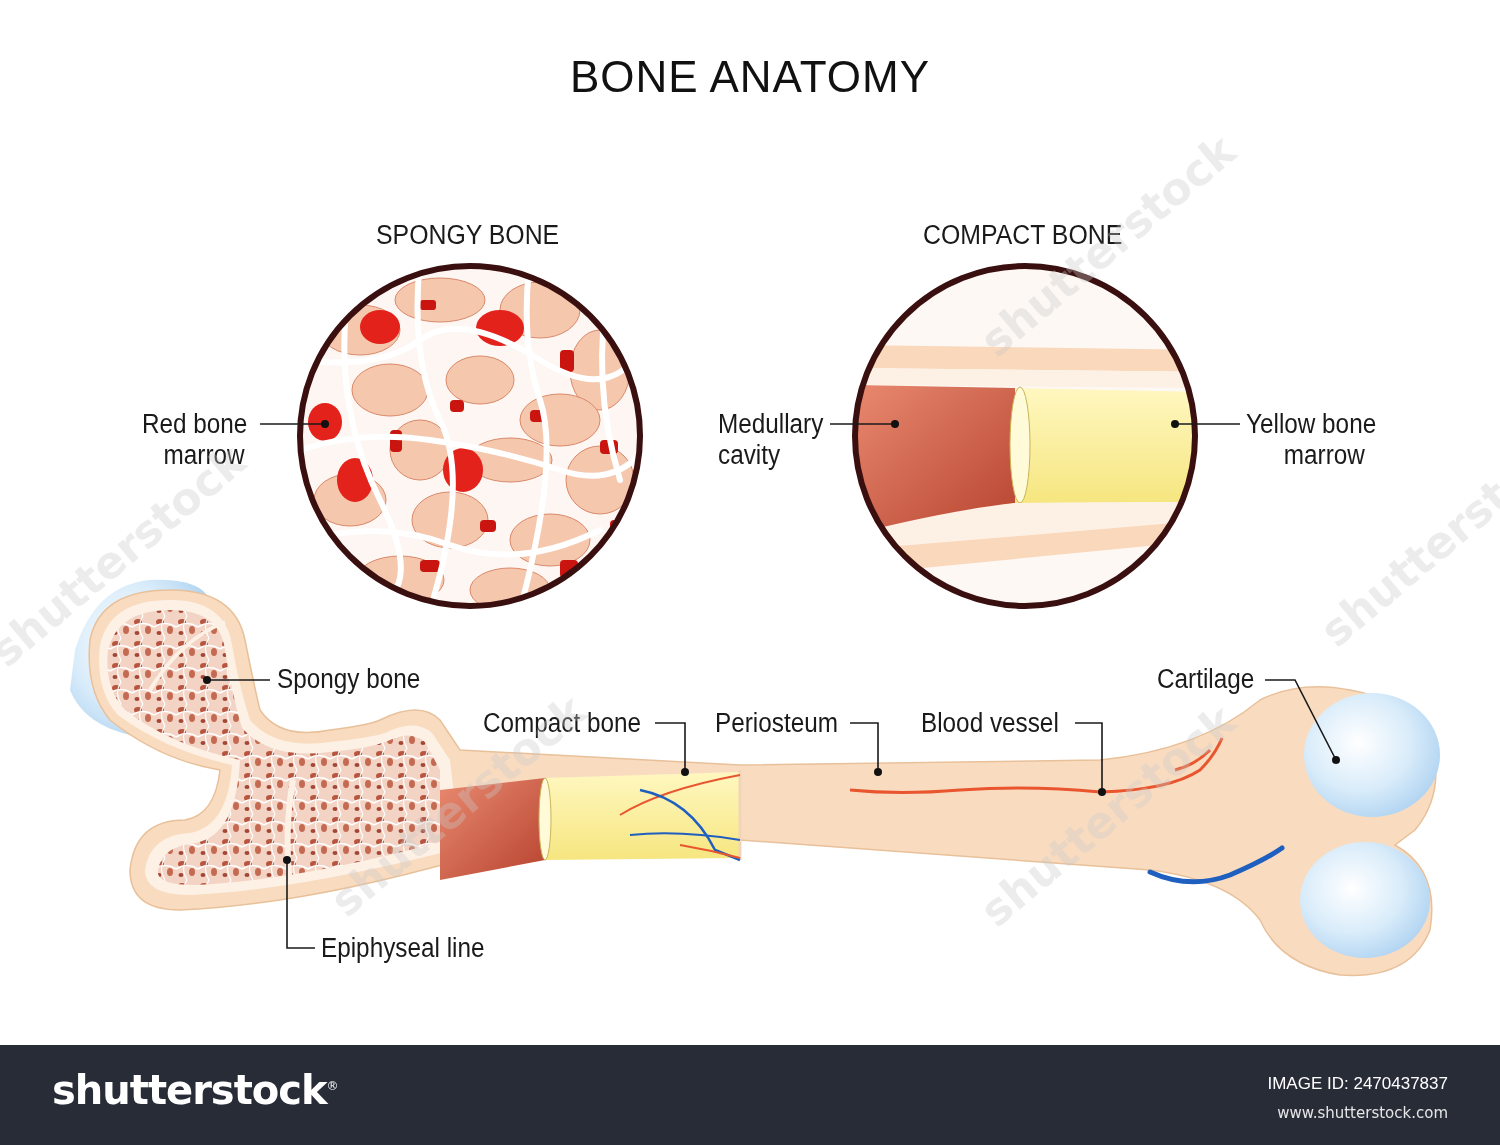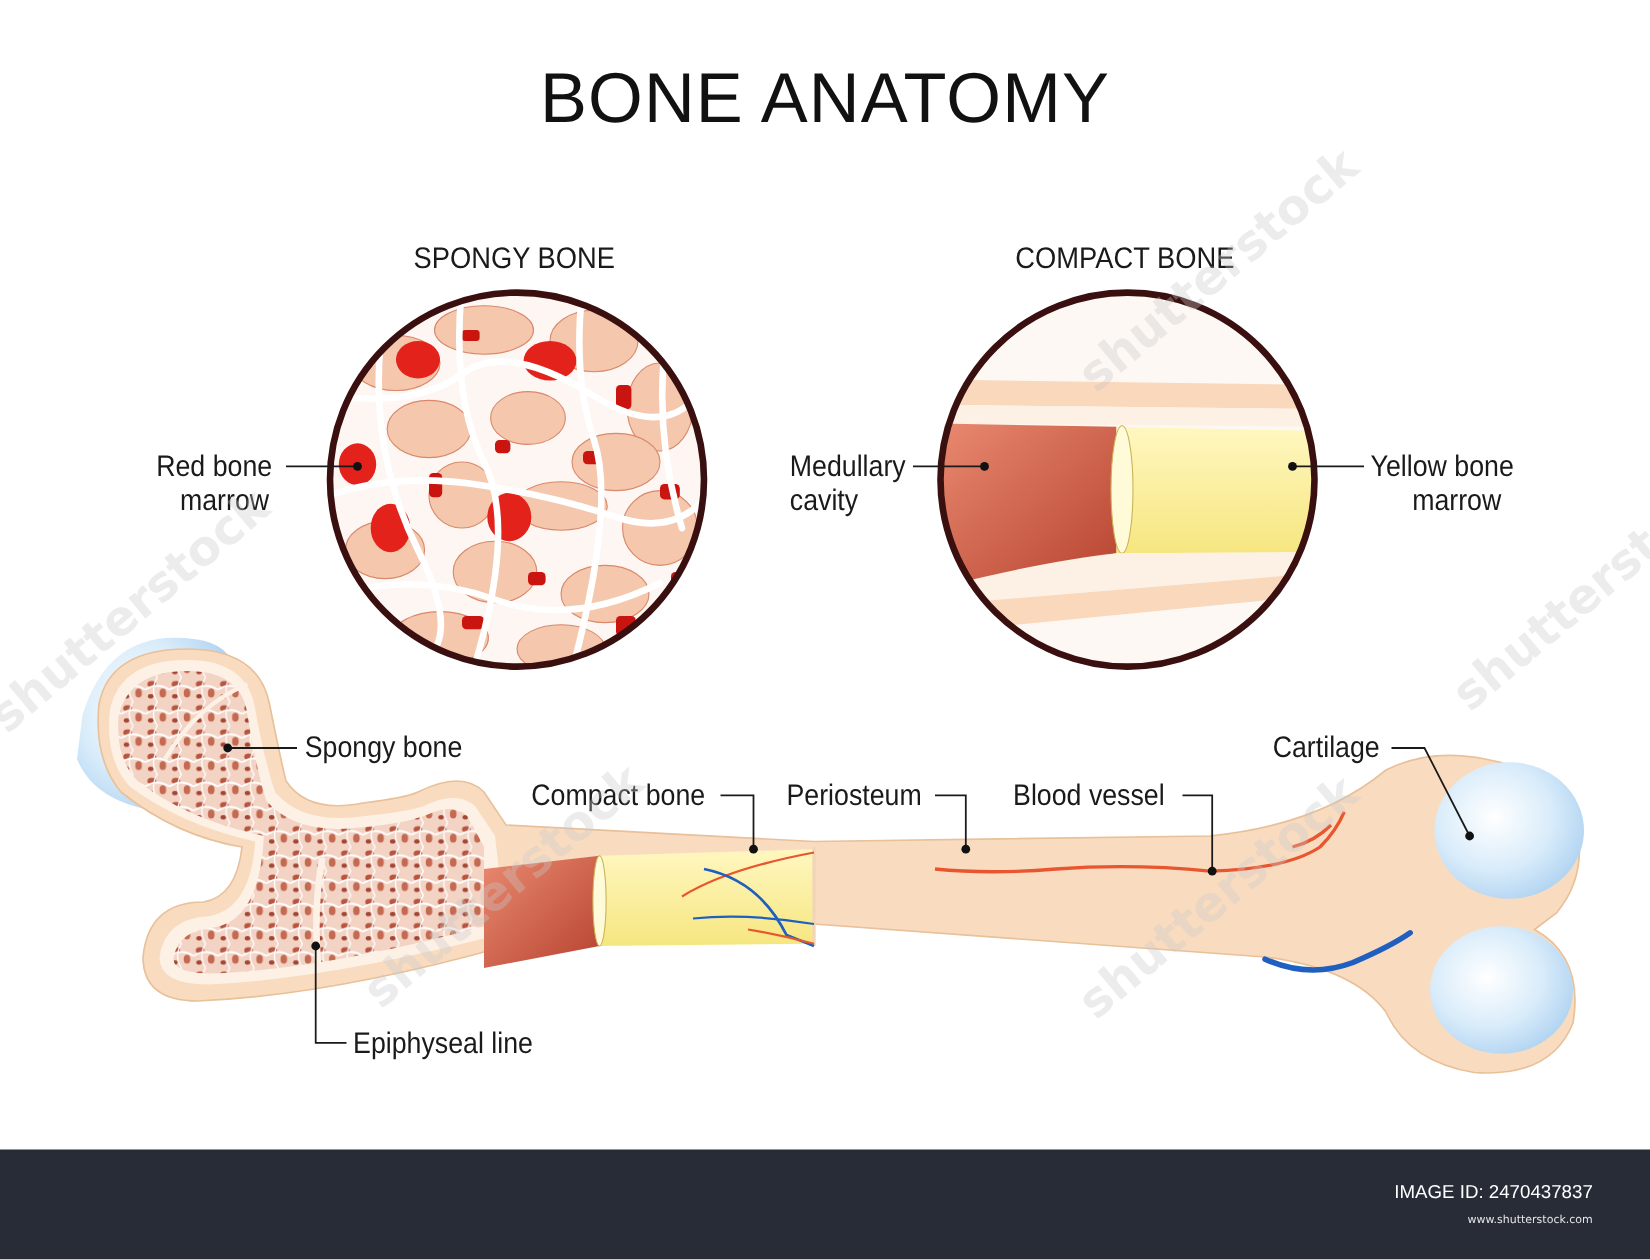--- a/index.html
+++ b/index.html
@@ -1,25 +1,25 @@
 <!DOCTYPE html>
 <html><head>
 <meta charset="utf-8">
 <style>
   html, body { margin:0; padding:0; background:#ffffff; }
   body { width:1500px; height:1145px; position:relative; overflow:hidden; font-family:"Liberation Sans", sans-serif; }
   .canvas { position:absolute; left:0; top:0; width:1500px; height:1045px; background:#ffffff; }
-  .title { position:absolute; left:0; width:1500px; top:52px; text-align:center; font-size:64px; color:#111; letter-spacing:1px; font-family:"Liberation Sans", sans-serif; }
+  .title { position:absolute; left:0; width:1500px; top:52px; text-align:center; font-size:44px; color:#111; letter-spacing:1px; font-family:"Liberation Sans", sans-serif; }
   .subtitle { position:absolute; font-size:27px; color:#1a1a1a; transform:scaleX(0.92); transform-origin:left top; }
   .label { position:absolute; font-size:27px; color:#1a1a1a; line-height:31px; transform:scaleX(0.9); transform-origin:left top; white-space:nowrap; }
   svg.art { position:absolute; left:0; top:0; }
   .footer { position:absolute; left:0; top:1045px; width:1500px; height:100px; background:#282c37; }
   .brand { position:absolute; left:52px; top:22px; color:#fff; font-size:40px; font-weight:bold; letter-spacing:-1px; font-family:"DejaVu Sans", sans-serif; }
   .image-id { position:absolute; right:52px; top:29px; color:#fff; font-size:17px; font-family:Liberation Sans, sans-serif; }
-  .site { position:absolute; right:52px; top:59px; color:#e6e6e6; font-size:10px; font-family:"DejaVu Sans", sans-serif; }
+  .site { position:absolute; right:52px; top:59px; color:#e6e6e6; font-size:15px; font-family:"DejaVu Sans", sans-serif; }
   .wm { position:absolute; color:rgba(200,200,200,0.35); font-size:44px; font-weight:bold; transform:rotate(-40deg); font-family:"DejaVu Sans", sans-serif; pointer-events:none; }
 </style>
 </head>
 <body>
 
 <div class="canvas">
 
   <div class="title">BONE ANATOMY</div>
 
   <div class="subtitle" style="left:376px; top:220px;">SPONGY BONE</div>
@@ -197,15 +197,18 @@
   <div class="label" style="left:1157px; top:664px;">Cartilage</div>
 
   <div class="wm" style="left:950px; top:220px;">shutterstock</div>
   <div class="wm" style="left:950px; top:790px;">shutterstock</div>
   <div class="wm" style="left:1290px; top:510px;">shutterstock</div>
   <div class="wm" style="left:-40px; top:530px;">shutterstock</div>
   <div class="wm" style="left:300px; top:780px;">shutterstock</div>
 </div>
 
 <div class="footer">
+  <div class="brand">
+    <span>shutterstock</span><sup style="font-size:12px; font-weight:normal;">®</sup>
+  </div>
   <div class="image-id">IMAGE ID: 2470437837</div>
   <div class="site">www.shutterstock.com</div>
 </div>
 
 </body></html>

